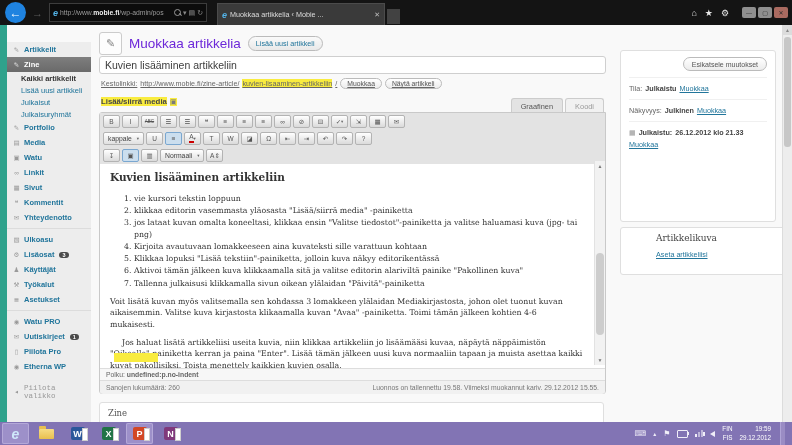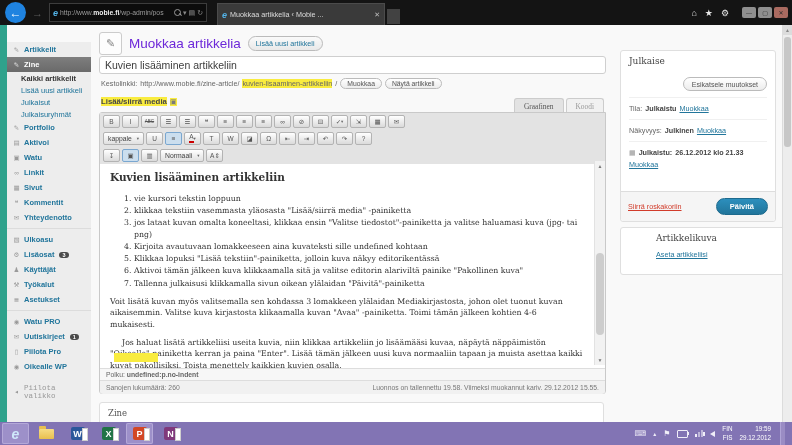--- a/index.html
+++ b/index.html
@@ -56,29 +56,29 @@
   .wp-header{position:absolute;left:8px;top:6px;display:flex;align-items:center;gap:7px;height:24px;}
   .page-icon{width:21px;height:21px;background:#fdfdfd;border:1px solid #ccc;border-radius:3px;
     display:flex;align-items:center;justify-content:center;color:#888;font-size:11px;}
   .page-title{font-size:13.5px;color:#6d28d9;}
   .add-new{font-size:7.2px;color:#21759b;background:linear-gradient(#fafafa,#e9e9e9);
     border:1px solid #bbb;border-radius:9px;padding:2px 7px;cursor:pointer;}
   .title-input{position:absolute;left:8px;top:31px;width:495px;height:16px;border:1px solid #cfcfcf;
     border-radius:3px;background:#fff;font-size:10.5px;color:#3c3c3c;padding:0 5px;
     font-family:"Liberation Sans",sans-serif;}
   .permalink{position:absolute;left:10px;top:53px;font-size:7.2px;color:#666;
-    display:flex;align-items:center;gap:3px;white-space:nowrap;}
+    display:flex;align-items:center;gap:3px;white-space:nowrap;text-decoration:underline;}
   .hl{background:#f9ec3f;}
   .btn-small{border:1px solid #bbb;border-radius:8px;background:linear-gradient(#fff,#ececec);
     padding:1px 6px;font-size:6.8px;color:#555;cursor:pointer;}
   .media-row{position:absolute;left:10px;top:72px;font-size:7.8px;font-weight:bold;color:#464646;
     display:flex;align-items:center;gap:3px;}
   .media-ico{font-size:7px;color:#7a7a7a;font-weight:normal;}
 
-  .ed-tabs{position:absolute;left:8px;top:73px;width:505px;display:flex;justify-content:flex-end;font-family:Liberation Serif, serif;}
+  .ed-tabs{position:absolute;left:8px;top:73px;width:505px;display:flex;justify-content:flex-end;}
   .ed-tab{font-size:7.4px;padding:3px 9px;border:1px solid #ccc;border-bottom:none;
     border-radius:3px 3px 0 0;color:#999;background:#f1f1f1;margin-left:2px;cursor:pointer;}
   .ed-tab.active{background:#e3e3e3;color:#555;}
 
   .editor-box{position:absolute;left:8px;top:87px;width:505px;height:280px;border:1px solid #c9c9c9;
     background:#fff;border-radius:3px 0 3px 3px;}
   .tb-row{display:flex;gap:2px;padding:2px 3px;background:#e3e3e3;align-items:center;}
   .tb{min-width:13px;height:11px;border:1px solid #b3b3b3;border-radius:2px;
     background:linear-gradient(#fff,#dadada);font-size:6.5px;color:#555;
     display:flex;align-items:center;justify-content:center;padding:0 1px;cursor:pointer;}
@@ -211,21 +211,21 @@
     <div class="sb-sub strong">Kaikki artikkelit</div>
     <div class="sb-sub">Lisää uusi artikkeli</div>
     <div class="sb-sub">Julkaisut</div>
     <div class="sb-sub">Julkaisuryhmät</div>
     <div class="sb-item">
       <span class="sb-ico">✎</span>
       <span>Portfolio</span>
     </div>
     <div class="sb-item">
       <span class="sb-ico">▤</span>
-      <span>Aktivoi</span>
+      <span>Media</span>
     </div>
     <div class="sb-item">
       <span class="sb-ico">▣</span>
       <span>Watu</span>
     </div>
     <div class="sb-item">
       <span class="sb-ico">∞</span>
       <span>Linkit</span>
     </div>
     <div class="sb-item">
@@ -271,21 +271,21 @@
       <span class="sb-ico">✉</span>
       <span>Uutiskirjeet</span>
       <span class="badge">1</span>
     </div>
     <div class="sb-item">
       <span class="sb-ico">▯</span>
       <span>Piilota Pro</span>
     </div>
     <div class="sb-item">
       <span class="sb-ico">◉</span>
-      <span>Oikealle WP</span>
+      <span>Etherna WP</span>
     </div>
     <div class="sb-item sb-collapse">
       <span class="sb-ico">◂</span>
       <span>Piilota valikko</span>
     </div>
   </div>
 
   <div class="main">
 
     <div class="wp-header">
@@ -366,23 +366,23 @@
           <span>Normaali</span>
           <span class="caret">▾</span>
         </span>
         <span class="tb">A⇕</span>
       </div>
 
       <div class="ed-content">
         <div class="ed-h">Kuvien lisääminen artikkeliin</div>
         <ol>
           <li>vie kursori tekstin loppuun</li>
-          <li>klikkaa tekstiin vasemmasta yläosasta "Lisää/siirrä media" -painiketta</li>
+          <li>klikkaa editorin vasemmasta yläosasta "Lisää/siirrä media" -painiketta</li>
           <li>jos lataat kuvan omalta koneeltasi, klikkaa ensin "Valitse tiedostot"-painiketta ja valitse haluamasi kuva (jpg- tai png)</li>
-          <li>Kirjoita avautuvaan lomakkeeseen aina kuvateksti sille undefined kohtaan</li>
+          <li>Kirjoita avautuvaan lomakkeeseen aina kuvateksti sille varattuun kohtaan</li>
           <li>Klikkaa lopuksi "Lisää tekstiin"-painiketta, jolloin kuva näkyy editorikentässä</li>
           <li>Aktivoi tämän jälkeen kuva klikkaamalla sitä ja valitse editorin alariviltä painike "Pakollinen kuva"</li>
           <li>Tallenna julkaisusi klikkamalla sivun oikean ylälaidan "Päivitä"-painiketta</li>
         </ol>
         <p>Voit lisätä kuvan myös valitsemalla sen kohdassa 3 lomakkeen ylälaidan Mediakirjastosta, johon olet tuonut kuvan aikaisemmin. Valitse kuva kirjastosta klikaamalla kuvan "Avaa" -painiketta.  Toimi tämän jälkeen kohtien 4-6 mukaisesti.</p>
         <p class="p-indent">Jos haluat lisätä artikkeliisi useita kuvia, niin klikkaa artikkeliin jo lisäämääsi kuvaa, näpäytä näppäimistön "Oikealle"-painiketta kerran ja paina "Enter". Lisää tämän jälkeen uusi kuva normaaliin tapaan ja muista asettaa kaikki kuvat pakollisiksi. Toista menettely kaikkien kuvien osalla.</p>
 
         <div class="yellow-blob"></div>
       </div>
 
@@ -400,43 +400,38 @@
         <span><span>Sanojen lukumäärä:</span> <span>260</span></span>
         <span>Luonnos on tallennettu 19.58. Viimeksi muokannut kariv. 29.12.2012 15.55.</span>
       </div>
     </div>
 
     <div class="zine-box">
       <span>Zine</span>
     </div>
 
     <div class="postbox" id="publish-box">
-      <div class="pb-head">Julkaise</div>
       <div class="pb-body">
         <span class="preview-btn">Esikatsele muutokset</span>
         <div class="pb-row">
           <span>Tila:</span>
           <span class="pb-val">Julkaistu</span>
           <span class="blue-link">Muokkaa</span>
         </div>
         <div class="pb-row">
           <span>Näkyvyys:</span>
           <span class="pb-val">Julkinen</span>
           <span class="blue-link">Muokkaa</span>
         </div>
         <div class="pb-row">
           <span class="cal">▦</span>
           <span class="pb-val">Julkaistu:</span>
           <span class="pb-val">26.12.2012 klo 21.33</span>
           <span class="blue-link">Muokkaa</span>
         </div>
-      </div>
-      <div class="pb-foot">
-        <span class="trash">Siirrä roskakoriin</span>
-        <span class="update-btn">Päivitä</span>
       </div>
     </div>
 
     <div class="postbox" id="featured-box">
       <div class="pb-head">Artikkelikuva</div>
       <div class="set-img">
         <span class="blue-link">Aseta artikkeliisi</span>
       </div>
     </div>
   </div>

